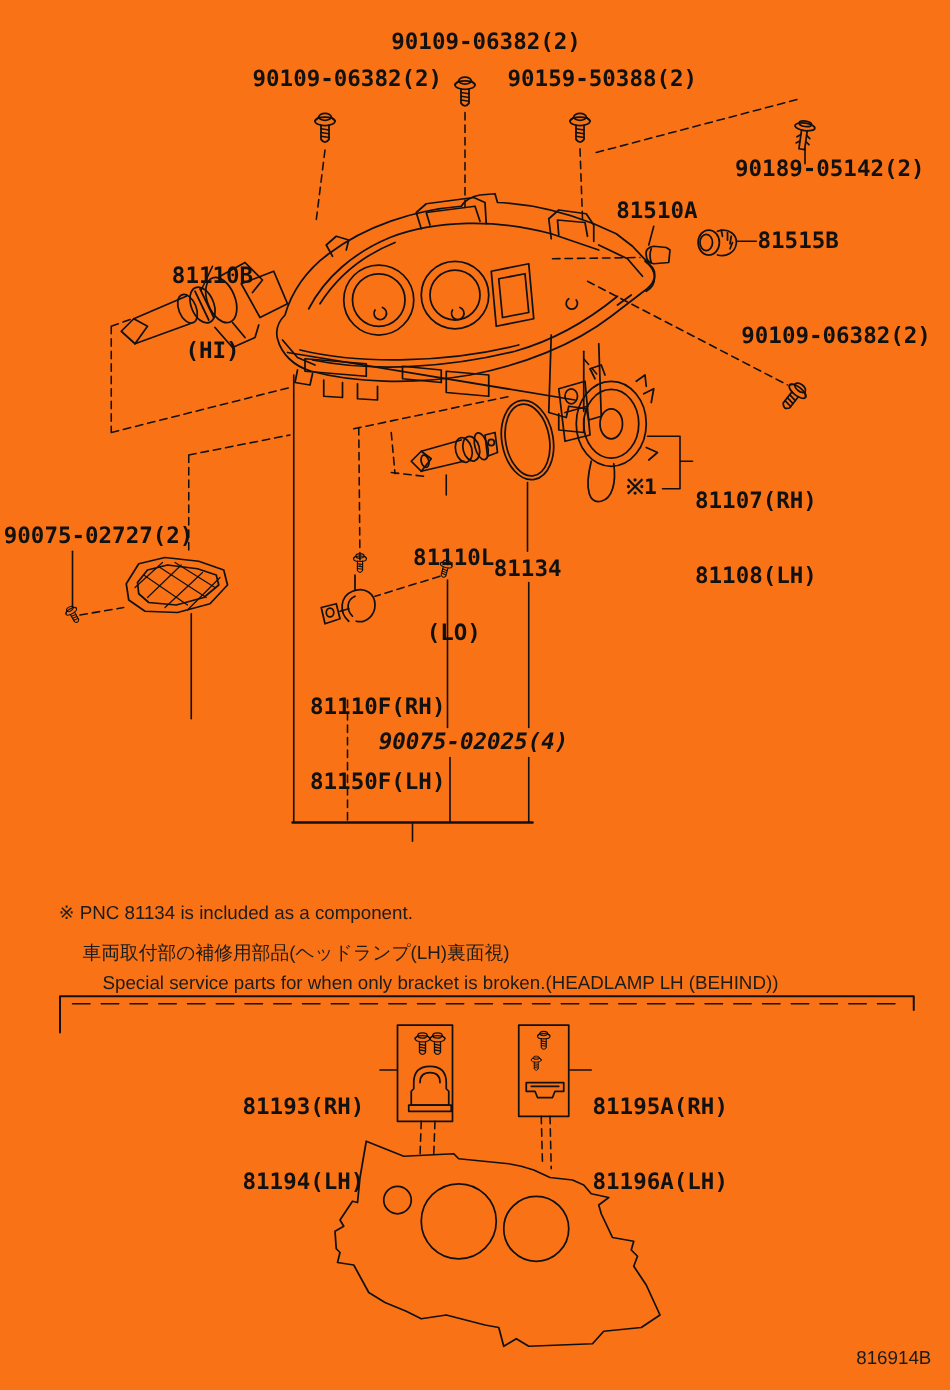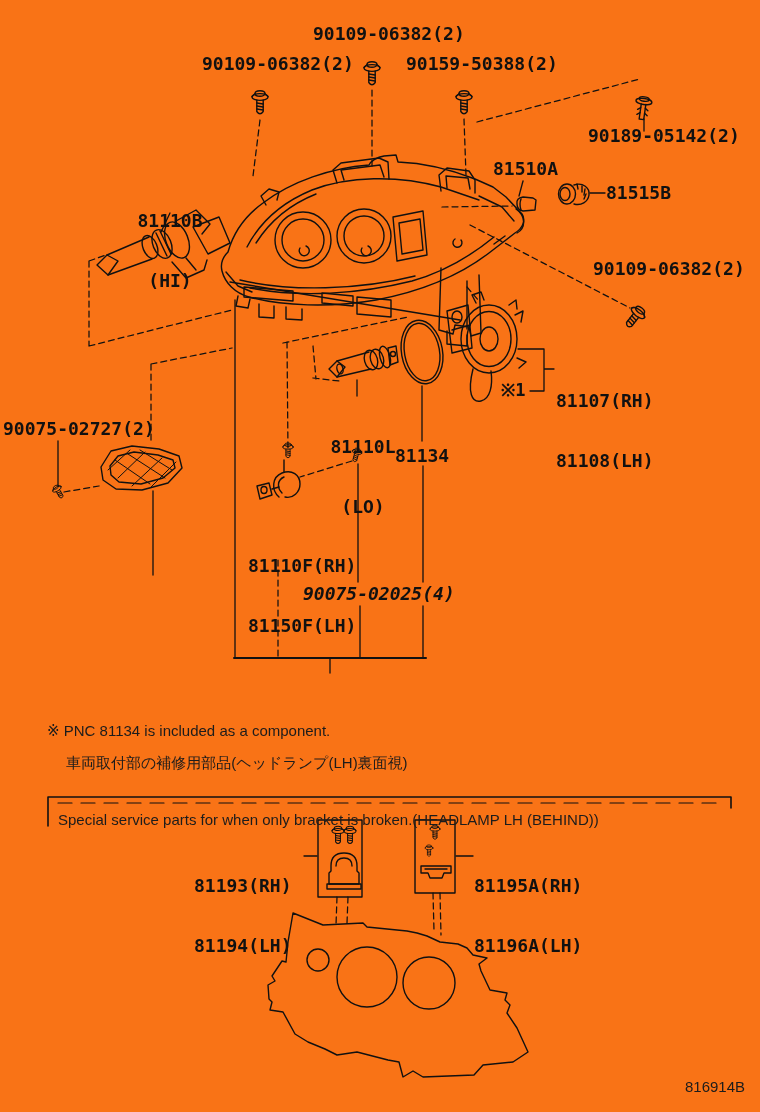--- a/index.html
+++ b/index.html
@@ -257,21 +257,21 @@
   <span>81110F(RH)</span>
   <span>81150F(LH)</span>
 </div>
 
 
 <div class="pl" style="left:303px;top:584px;font-style:italic;">90075-02025(4)</div>
 
 
 <div class="note" style="left:47px;top:721px;">※ PNC 81134 is included as a component.</div>
 <div class="note" style="left:66px;top:753px;">車両取付部の補修用部品(ヘッドランプ(LH)裏面視)</div>
-<div class="note" style="left:58px;top:777px;margin-top:33px;">Special service parts for when only bracket is broken.(HEADLAMP LH (BEHIND))</div>
+<div class="note" style="left:82px;top:777px;">Special service parts for when only bracket is broken.(HEADLAMP LH (BEHIND))</div>
 
 <div class="pl" style="left:194px;top:836px;">
   <span>81193(RH)</span>
   <span>81194(LH)</span>
 </div>
 
 <div class="pl" style="left:474px;top:836px;">
   <span>81195A(RH)</span>
   <span>81196A(LH)</span>
 </div>

